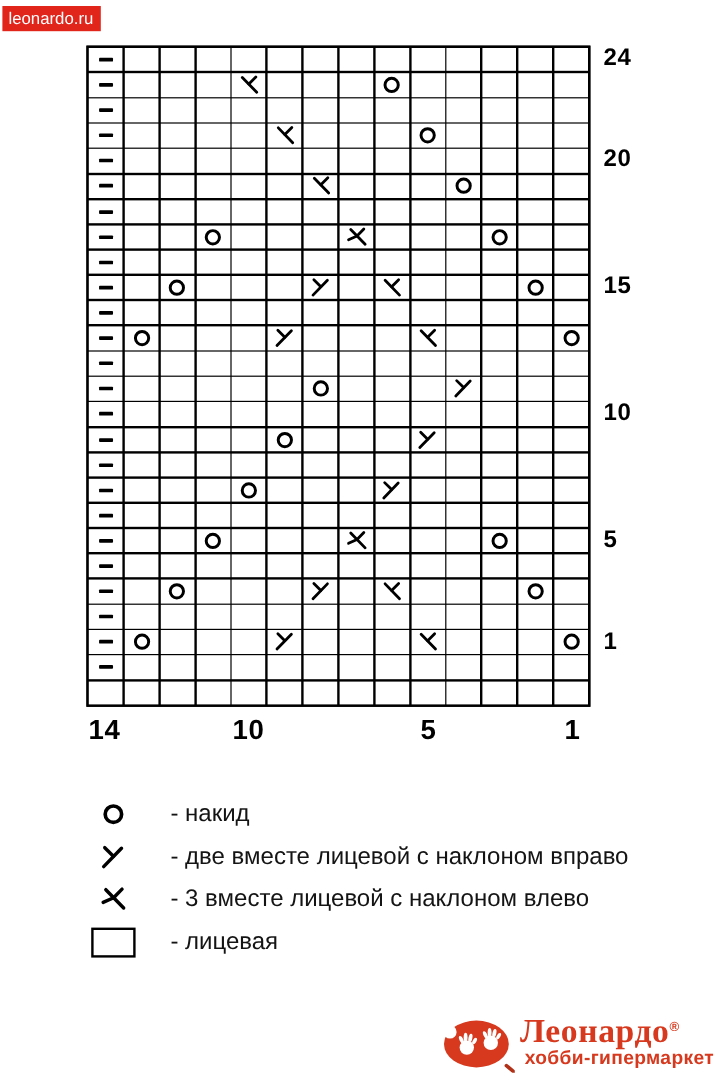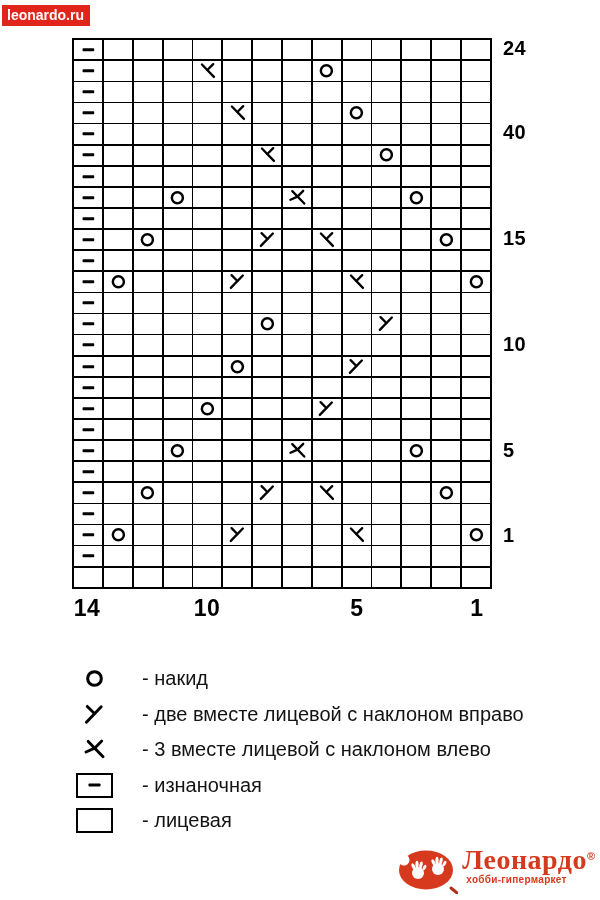--- a/index.html
+++ b/index.html
@@ -2,21 +2,21 @@
 <html><head>
 <meta charset="utf-8">
 <style>
   html,body{margin:0;padding:0;}
   body{
     width:600px;height:900px;position:relative;background:#ffffff;overflow:hidden;
     font-family:"Liberation Sans","DejaVu Sans",sans-serif;color:#000;
   }
   .badge{
     position:absolute;left:2px;top:5px;background:#e2251a;color:#fff;
-    font-size:14px;line-height:1;padding:3px 6px 4px 5px;font-weight:bold;
+    font-size:14px;line-height:1;padding:3px 6px 4px 5px;
   }
   .grid{
     position:absolute;left:72px;top:38px;width:420px;height:551px;
     box-sizing:border-box;border:2.6px solid #000;background:#000;
     display:grid;grid-template-columns:repeat(14,1fr);grid-template-rows:repeat(26,1fr);
     gap:1.7px;
   }
   .cell{background:#fff;display:flex;align-items:center;justify-content:center;overflow:hidden;}
   .cell svg{width:88%;height:90%;display:block;}
   .row-labels{position:absolute;left:503px;top:38px;width:45px;height:551px;}
@@ -42,21 +42,21 @@
   .logo{position:absolute;right:5px;bottom:6px;display:flex;align-items:flex-start;}
   .logo-palette{width:62px;height:46px;margin-right:4px;margin-top:2px;}
   .logo-textcol{display:flex;flex-direction:column;}
   .logo-brandline{line-height:1;}
   .logo-brand{
     font-family:"Liberation Serif","DejaVu Serif",serif;font-weight:bold;
     font-size:28px;color:#d6391e;letter-spacing:0.5px;
   }
   .logo-reg{font-size:11px;color:#d6391e;font-weight:bold;vertical-align:9px;}
   .logo-tagline{
-    font-size:10px;font-weight:bold;color:#d6391e;letter-spacing:0.3px;
+    font-size:16px;font-weight:bold;color:#d6391e;letter-spacing:0.3px;
     margin-top:0px;padding-left:4px;
   }
 </style>
 </head>
 <body>
 
 <div class="badge">leonardo.ru</div>
 
 <div>
   <div class="grid">
@@ -674,21 +674,21 @@
       <div class="cell"></div>
       <div class="cell"></div>
       <div class="cell"></div>
       <div class="cell"></div>
       <div class="cell"></div>
       <div class="cell"></div>
       <div class="cell"></div>
     </div>
   <div class="row-labels">
       <div class="row-label" style="top: 10.5962px;">24</div>
-      <div class="row-label" style="top: 95.3654px;">40</div>
+      <div class="row-label" style="top: 95.3654px;">20</div>
       <div class="row-label" style="top: 201.327px;">15</div>
       <div class="row-label" style="top: 307.288px;">10</div>
       <div class="row-label" style="top: 413.25px;">5</div>
       <div class="row-label" style="top: 498.019px;">1</div>
     </div>
   <div class="col-labels">
       <div class="col-label" style="left: 15px;">14</div>
       <div class="col-label" style="left: 135px;">10</div>
       <div class="col-label" style="left: 285px;">5</div>
       <div class="col-label" style="left: 405px;">1</div>
@@ -715,30 +715,20 @@
     </div>
     <div class="legend-item">
       <div class="legend-symcol">
         <svg viewBox="0 0 30 24">
           <line x1="8" y1="3" x2="24.5" y2="20" stroke="#000" stroke-width="3.2" stroke-linecap="round" fill="none"></line>
           <line x1="23" y1="2.5" x2="15.2" y2="10.5" stroke="#000" stroke-width="3.2" stroke-linecap="round" fill="none"></line>
           <line x1="15.2" y1="10.5" x2="5.5" y2="14.8" stroke="#000" stroke-width="3.2" stroke-linecap="round" fill="none"></line>
         </svg>
       </div>
       <div class="legend-label">- 3 вместе лицевой с наклоном влево</div>
-    </div>
-    <div class="legend-item">
-      <div class="legend-symcol">
-        <div class="legend-box">
-          <svg viewBox="0 0 30 24">
-            <rect x="7" y="9.9" width="16" height="4.2" rx="1" fill="#000"></rect>
-          </svg>
-        </div>
-      </div>
-      <div class="legend-label">- изнаночная</div>
     </div>
     <div class="legend-item">
       <div class="legend-symcol">
         <div class="legend-box"></div>
       </div>
       <div class="legend-label">- лицевая</div>
     </div>
   </div>
 
 <div class="logo">

